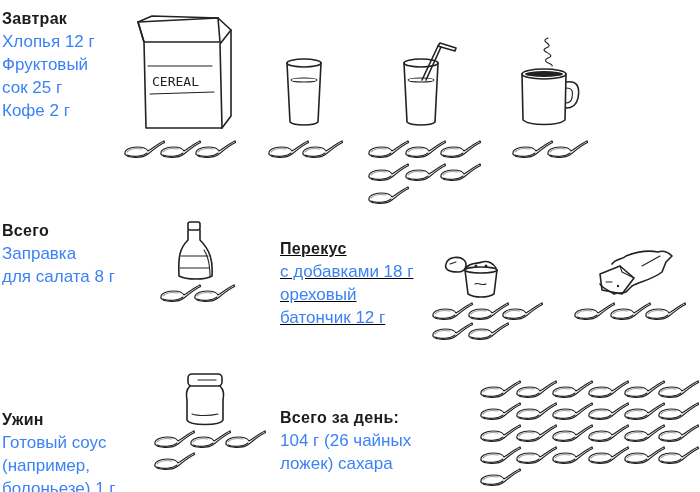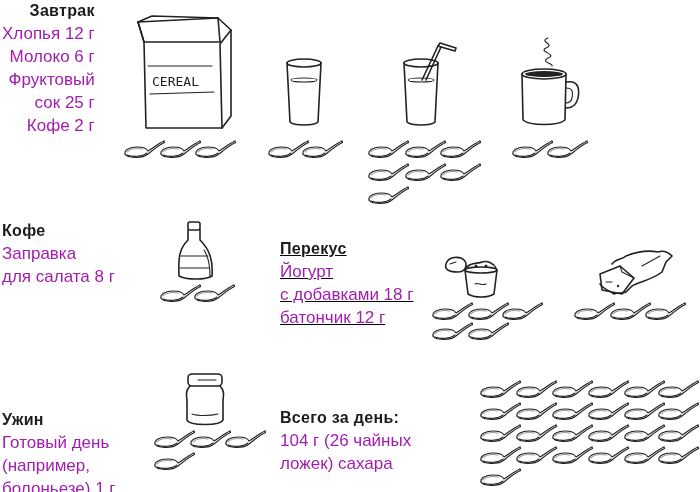--- a/index.html
+++ b/index.html
@@ -1,20 +1,20 @@
 <!DOCTYPE html>
 <html><head>
 <meta charset="utf-8">
 <style>
   html, body { margin: 0; padding: 0; background: #ffffff; }
   body { width: 700px; height: 492px; position: relative; overflow: hidden;
          font-family: "Liberation Sans", "DejaVu Sans", sans-serif; }
   .block { position: absolute; }
   .heading { font-weight: bold; font-size: 16px; color: #1c1c1c; line-height: 22px; letter-spacing: 0.3px; }
-  .line { font-size: 17px; color: #a21caf; line-height: 23px; white-space: nowrap; }
+  .line { font-size: 17px; color: #3b82f6; line-height: 23px; white-space: nowrap; }
   .illus { position: absolute; text-align: center; }
   .spoon { position: absolute; width: 44px; height: 22px; }
   svg { display: block; }
   .ink { fill: none; stroke: #222; stroke-width: 1.6; stroke-linecap: round; stroke-linejoin: round; }
   .ink-thin { fill: none; stroke: #222; stroke-width: 1.1; stroke-linecap: round; stroke-linejoin: round; }
 </style>
 </head>
 <body>
 
 <svg width="0" height="0" style="position:absolute">
@@ -22,24 +22,23 @@
     <symbol id="spoon" viewBox="0 0 44 22">
       <path class="ink-thin" d="M3 16 C2 12 8 9 15 9 C21 9 25 11 26 13 C31 10 37 5 42 3"></path>
       <path class="ink-thin" d="M3 16 C5 20 20 21 26 16 C31 12 37 7 42.5 4.5"></path>
       <path class="ink-thin" d="M42 3 L42.5 4.5"></path>
       <path class="ink-thin" d="M5 14 C8 11 14 10 20 11" stroke-opacity="0.45"></path>
       <path class="ink-thin" d="M5 17 C10 19 20 19 25 15"></path>
     </symbol>
   </defs>
 </svg>
 
-<div class="block" style="left:2px; top:0;text-align:right;">
+<div class="block" style="left:2px; top:8px;">
   <div class="heading">Завтрак</div>
   <div class="line">Хлопья 12 г</div>
-  <div class="line">Молоко 6 г</div>
   <div class="line">Фруктовый</div>
   <div class="line">сок 25 г</div>
   <div class="line">Кофе 2 г</div>
 </div>
 
 <div class="illus" style="left:132px; top:14px;">
   <svg width="102" height="118" viewBox="0 0 102 118">
     <path class="ink" d="M6 8 L86 4 L99 16 L88 30 L90 114 L14 114 L12 28 Z"></path>
     <path class="ink" d="M6 8 L12 28 L88 28"></path>
     <path class="ink" d="M86 4 L88 28"></path>
@@ -116,21 +115,21 @@
   </svg>
 </div>
 <svg class="spoon" style="left:510px;top:138px">
     <use href="#spoon"></use>
   </svg>
 <svg class="spoon" style="left:545px;top:138px">
     <use href="#spoon"></use>
   </svg>
 
 <div class="block" style="left:2px; top:220px;">
-  <div class="heading">Кофе</div>
+  <div class="heading">Всего</div>
   <div class="line">Заправка</div>
   <div class="line">для салата 8 г</div>
 </div>
 
 <div class="illus" style="left:176px; top:220px;">
   <svg width="40" height="62" viewBox="0 0 40 62">
     <rect class="ink" x="12" y="2" width="12" height="8" rx="2"></rect>
     <path class="ink" d="M12 10 L12 20 C4 28 2 36 3 56 C10 60 30 60 36 56 C37 40 34 30 24 20 L24 10"></path>
     <line class="ink-thin" x1="5" y1="36" x2="32" y2="36"></line>
     <line class="ink-thin" x1="4" y1="48" x2="33" y2="48"></line>
@@ -139,22 +138,22 @@
 </div>
 <svg class="spoon" style="left:158px;top:282px">
     <use href="#spoon"></use>
   </svg>
 <svg class="spoon" style="left:192px;top:282px">
     <use href="#spoon"></use>
   </svg>
 
 <div class="block" style="left:280px; top:238px;text-decoration:underline;">
   <div class="heading">Перекус</div>
-  <div class="line">Йогурт</div>
   <div class="line">с добавками 18 г</div>
+  <div class="line">ореховый</div>
   <div class="line">батончик 12 г</div>
 </div>
 
 <div class="illus" style="left:442px; top:254px;">
   <svg width="64" height="46" viewBox="0 0 64 46">
     <path class="ink" d="M4 10 C6 2 18 2 22 6 C26 10 24 18 16 18 C8 18 2 16 4 10 Z"></path>
     <path class="ink-thin" d="M8 10 L14 8"></path>
     <path class="ink" d="M24 14 C28 8 36 10 40 8 C46 6 52 10 54 14"></path>
     <circle cx="34" cy="12" r="1.5" fill="#222"></circle>
     <circle cx="44" cy="12" r="1.5" fill="#222"></circle>
@@ -194,21 +193,21 @@
   </svg>
 <svg class="spoon" style="left:608px;top:300px">
     <use href="#spoon"></use>
   </svg>
 <svg class="spoon" style="left:643px;top:300px">
     <use href="#spoon"></use>
   </svg>
 
 <div class="block" style="left:2px; top:366px;margin-top:43px;">
   <div class="heading">Ужин</div>
-  <div class="line">Готовый день</div>
+  <div class="line">Готовый соус</div>
   <div class="line">(например,</div>
   <div class="line">болоньезе) 1 г</div>
 </div>
 
 <div class="illus" style="left:184px; top:372px;">
   <svg width="42" height="56" viewBox="0 0 42 56">
     <rect class="ink" x="4" y="2" width="34" height="12" rx="4"></rect>
     <path class="ink-thin" d="M14 8 L32 8"></path>
     <path class="ink" d="M6 14 C2 18 2 22 3 28 L3 48 C6 54 36 54 39 48 L39 28 C40 22 40 18 36 14"></path>
     <path class="ink-thin" d="M8 42 C14 44 26 44 34 42"></path>

